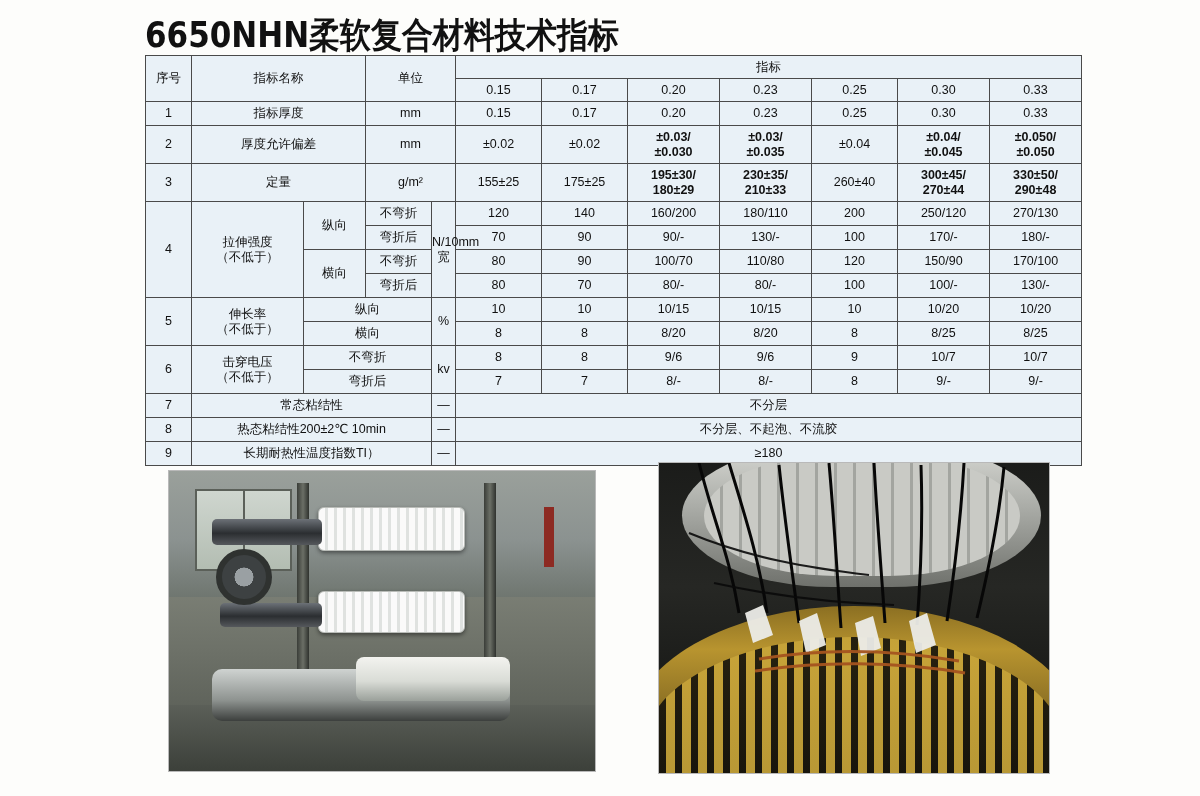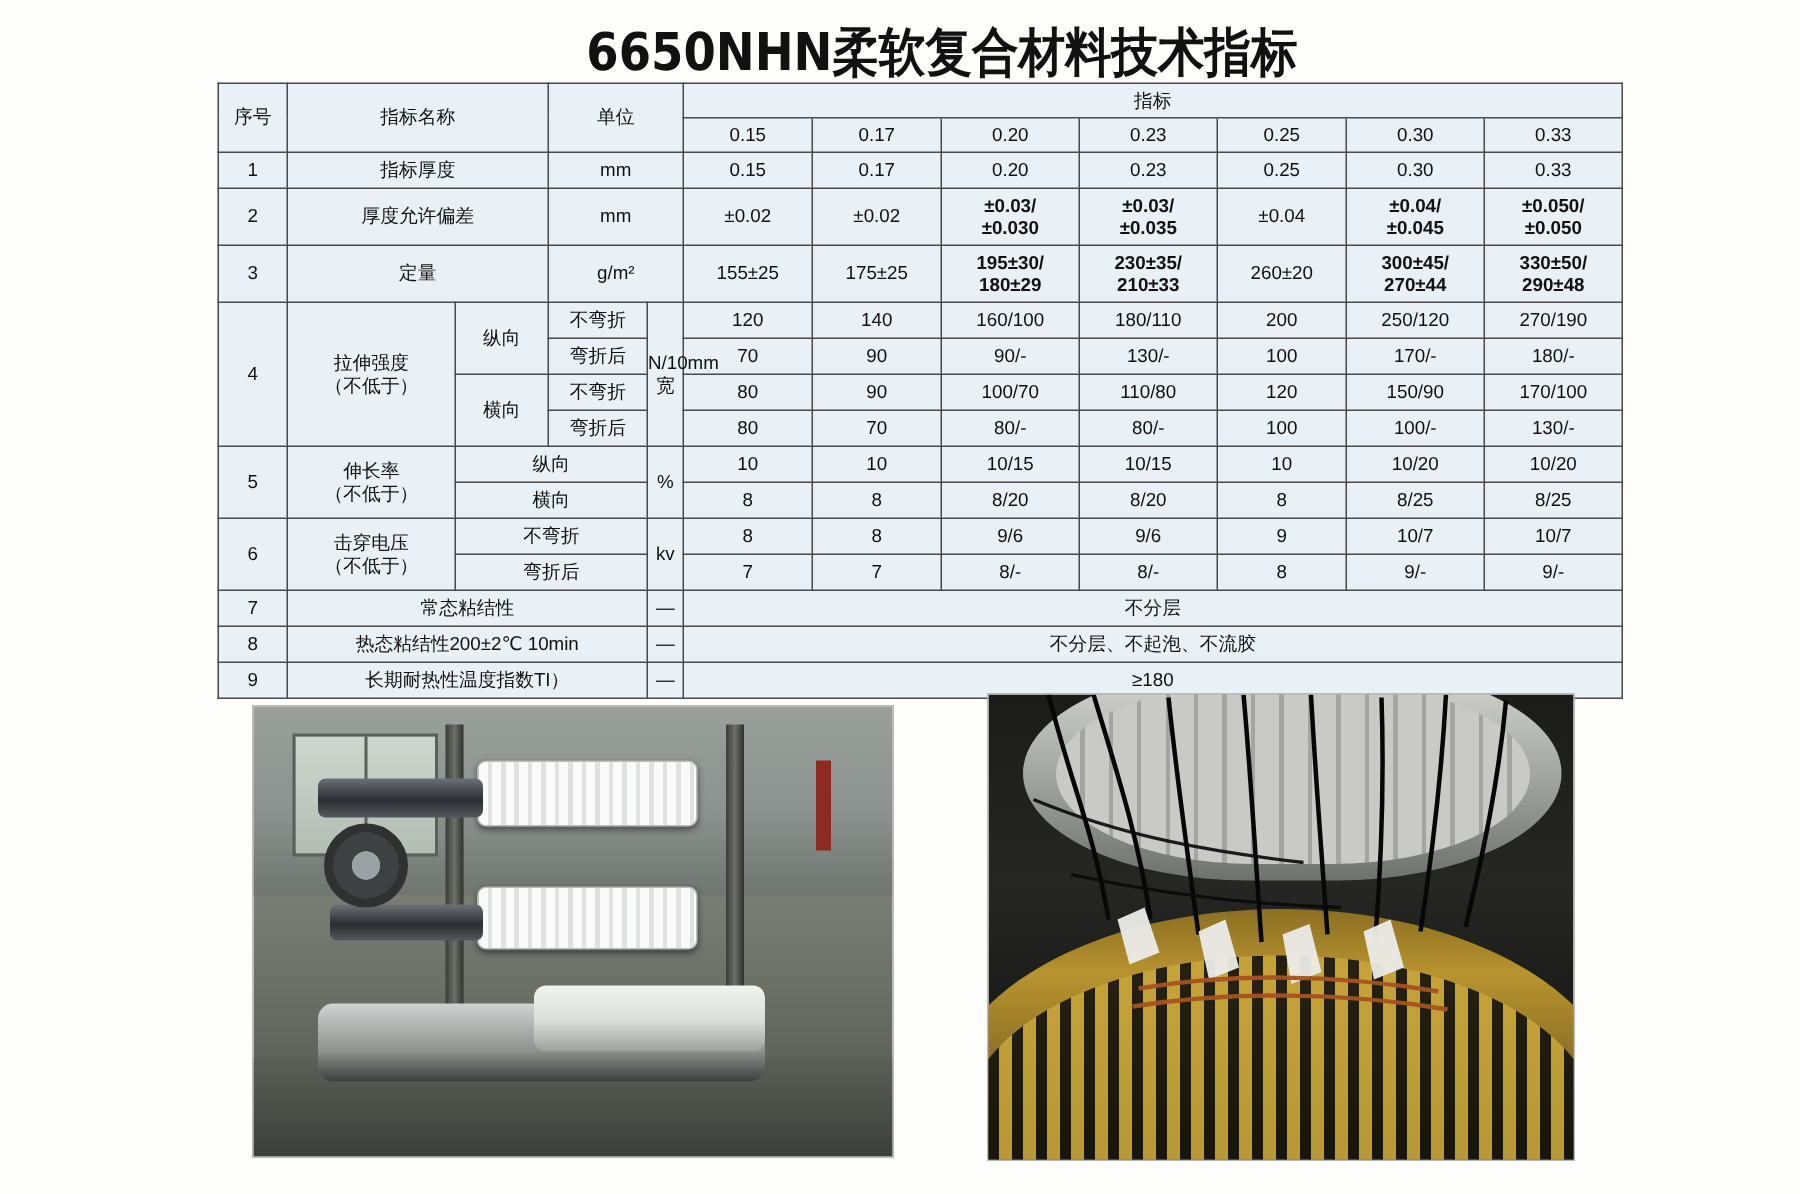--- a/index.html
+++ b/index.html
@@ -9,21 +9,21 @@
     font-family:"Liberation Sans","DejaVu Sans",sans-serif;
     overflow:hidden;
     position:relative;
   }
   .page{
     position:absolute;left:0;top:0;width:1200px;height:796px;
     background:#fdfdfb;
   }
   
   .title-wrap{
-    position:absolute;left:145px;top:12px;width:720px;height:38px;text-align:right;
+    position:absolute;left:145px;top:12px;width:720px;height:38px;
   }
   .title{
     font-family:"DejaVu Sans","Liberation Sans",sans-serif;
     font-size:31px;font-weight:bold;letter-spacing:0px;color:#111;
     white-space:nowrap;
     transform:scaleY(1.12);
     transform-origin:left top;
   }
   
   .tbl-wrap{position:absolute;left:145px;top:55px;width:912px;}
@@ -172,38 +172,38 @@
       </tr>
 
       <tr>
         <td class="tall">3</td>
         <td class="tall" colspan="2">定量</td>
         <td class="tall" colspan="2">g/m²</td>
         <td class="tall">155±25</td>
         <td class="tall">175±25</td>
         <td class="tall two-line multiline">195±30/<br>180±29</td>
         <td class="tall two-line multiline">230±35/<br>210±33</td>
-        <td class="tall">260±20</td>
+        <td class="tall">260±40</td>
         <td class="tall two-line multiline">300±45/<br>270±44</td>
         <td class="tall two-line multiline">330±50/<br>290±48</td>
       </tr>
 
       <tr>
         <td rowspan="4">4</td>
         <td rowspan="4" class="multiline">拉伸强度<br>（不低于）</td>
         <td rowspan="2">纵向</td>
         <td>不弯折</td>
         <td rowspan="4" class="multiline">N/10mm<br>宽</td>
         <td>120</td>
         <td>140</td>
-        <td>160/100</td>
+        <td>160/200</td>
         <td>180/110</td>
         <td>200</td>
         <td>250/120</td>
-        <td>270/190</td>
+        <td>270/130</td>
       </tr>
       <tr>
         <td>弯折后</td>
         <td>70</td>
         <td>90</td>
         <td>90/-</td>
         <td>130/-</td>
         <td>100</td>
         <td>170/-</td>
         <td>180/-</td>

